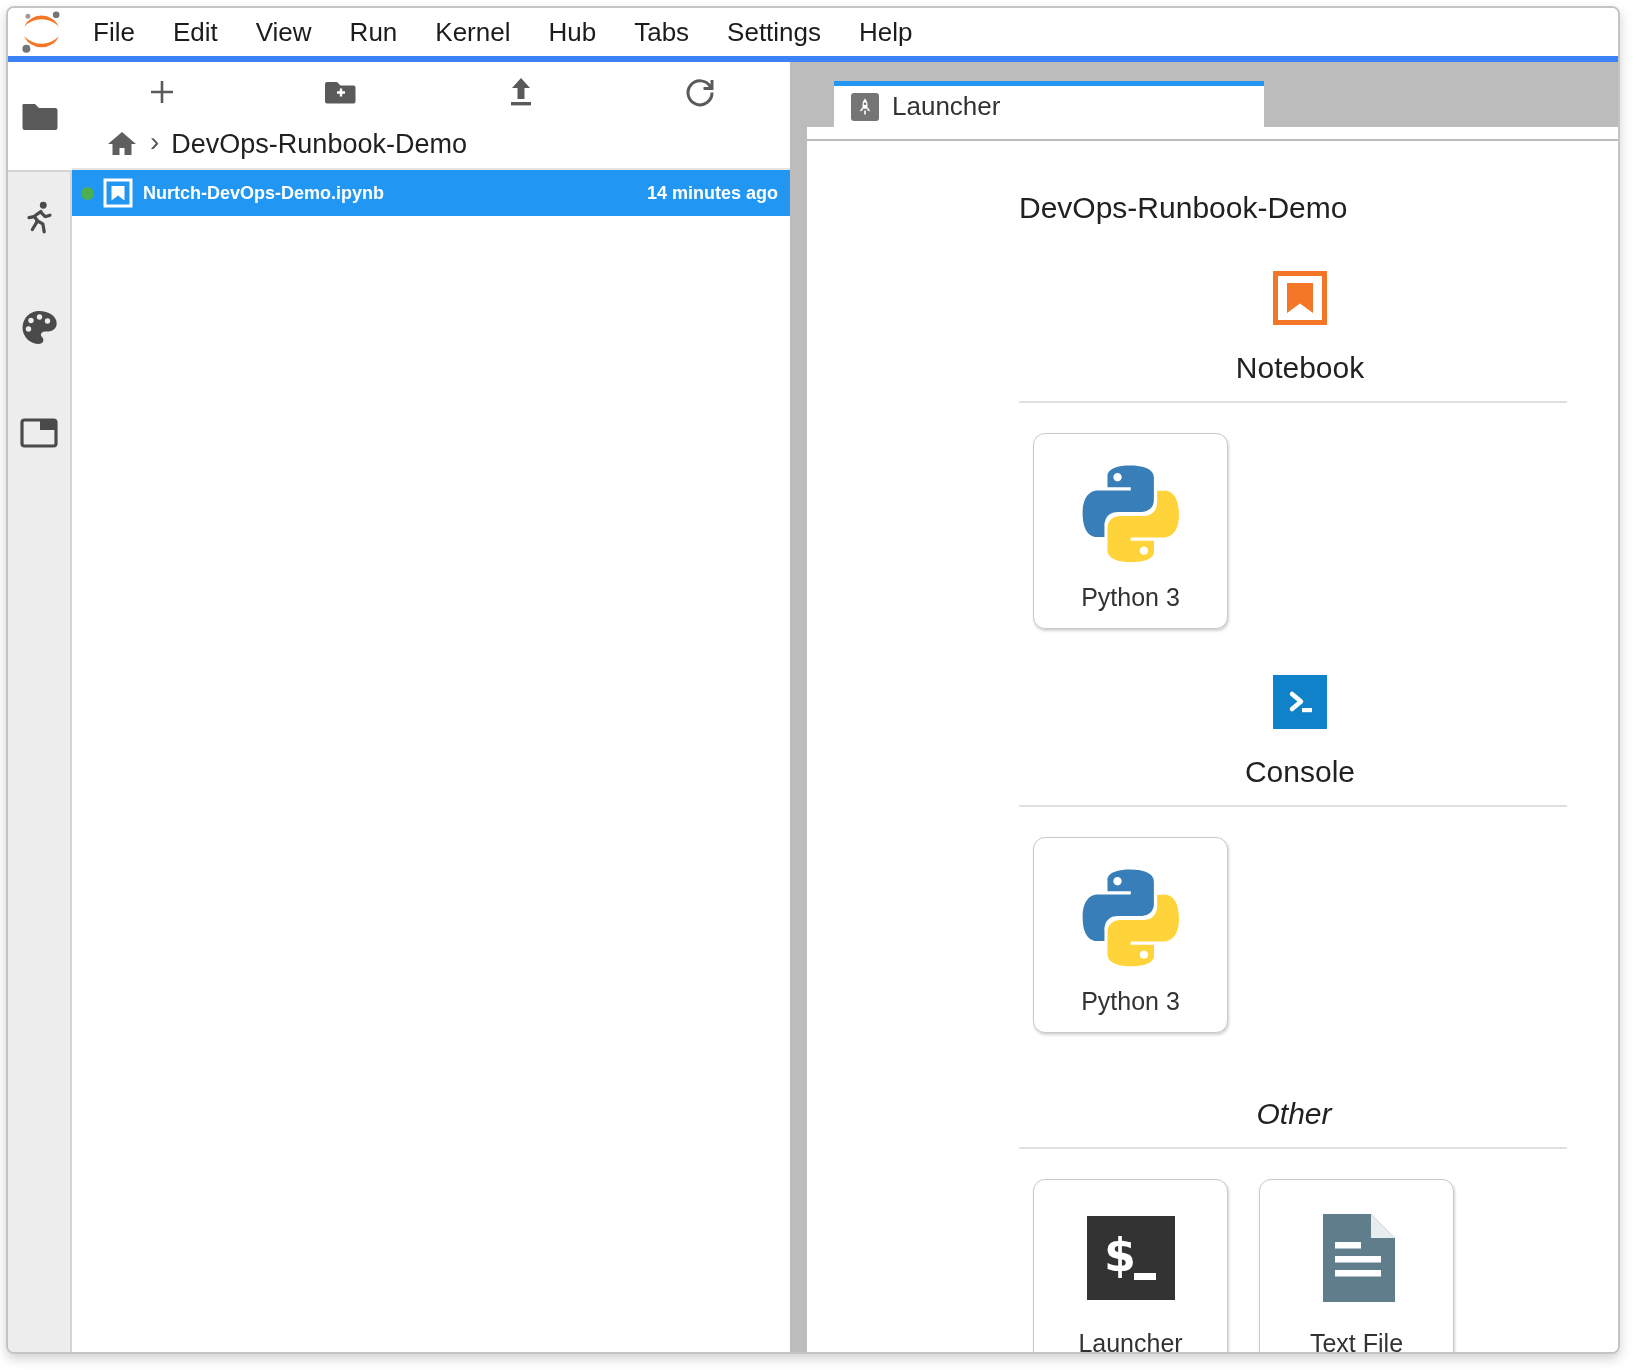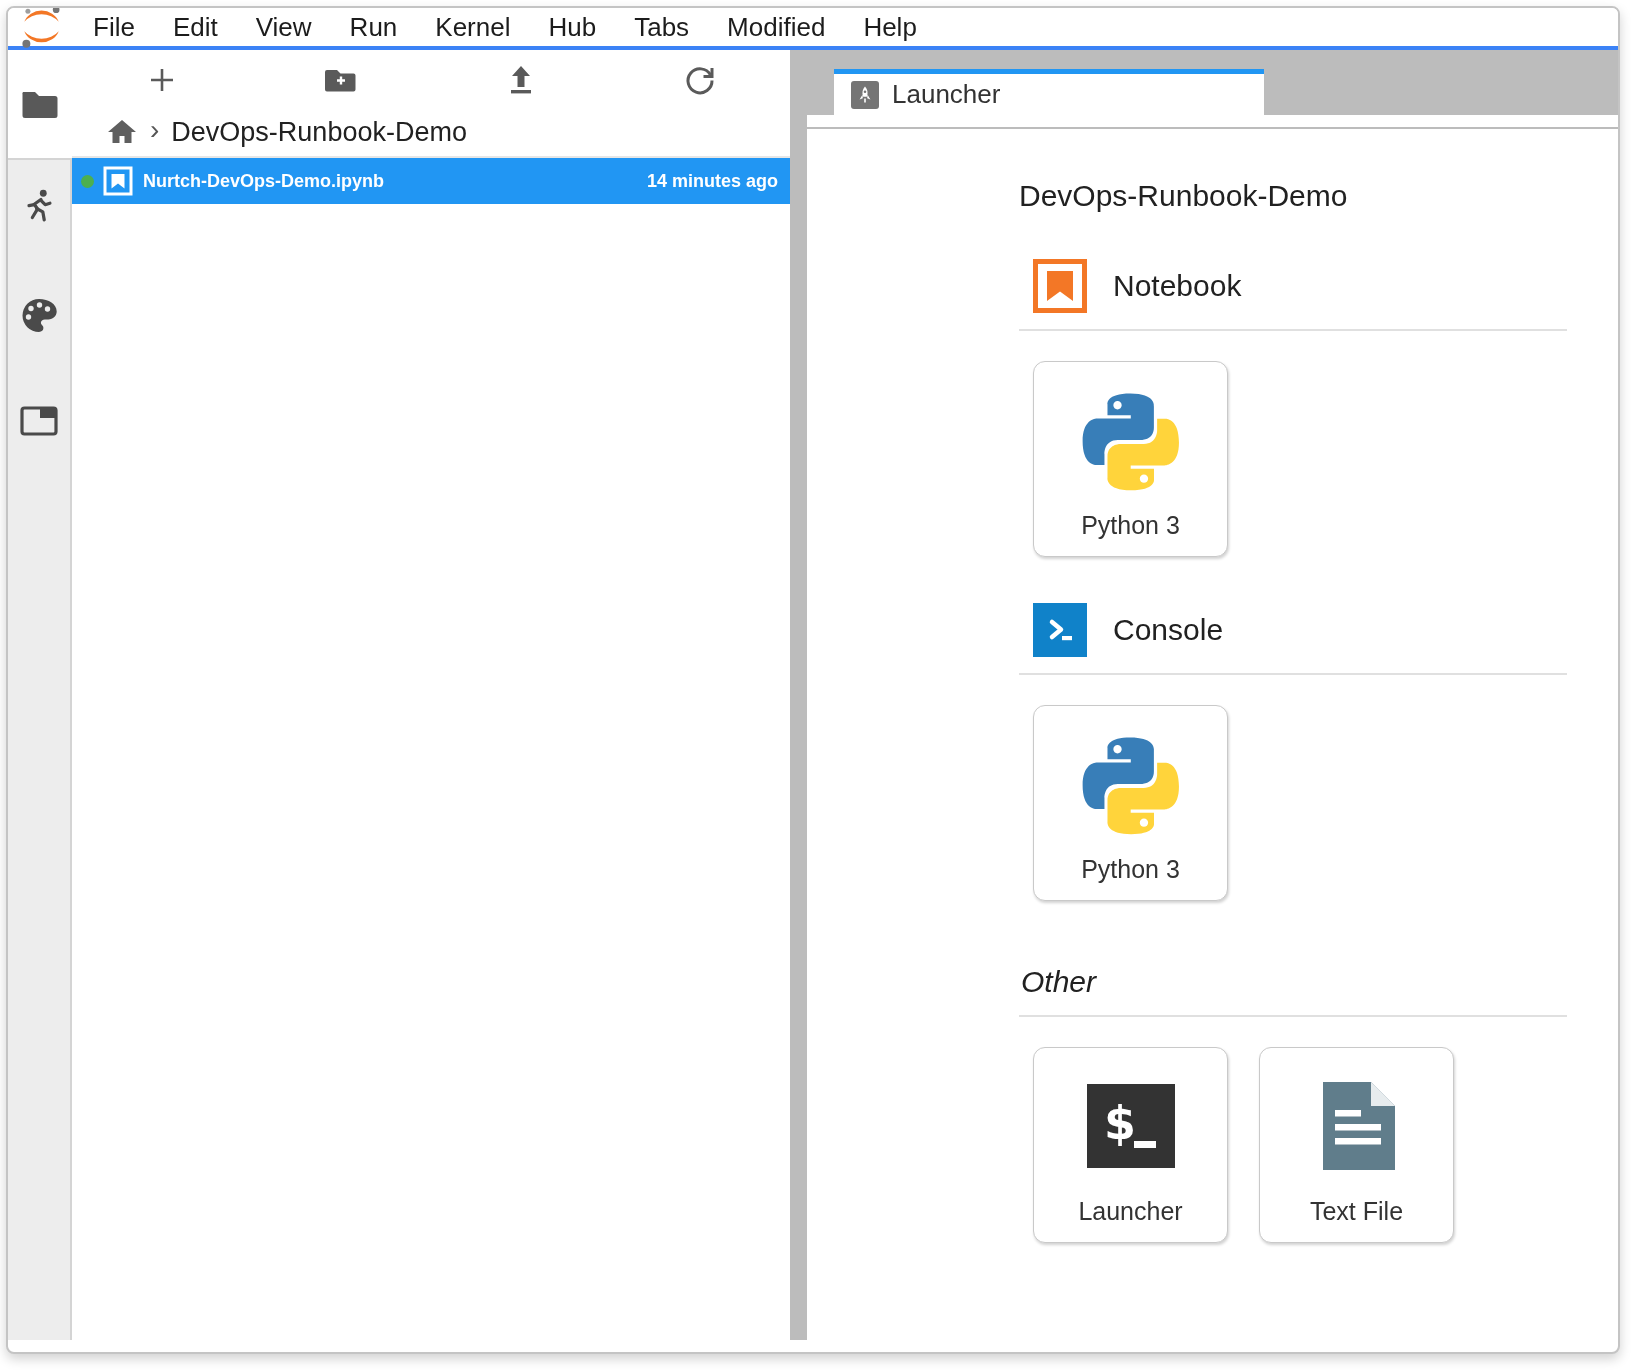--- a/index.html
+++ b/index.html
@@ -3,22 +3,22 @@
 <meta charset="utf-8">
 <style>
   * { box-sizing: border-box; margin: 0; padding: 0; }
   html,body { width:1636px; height:1370px; background:#fff;
     font-family:"Liberation Sans","DejaVu Sans",sans-serif; color:#212121; }
   .window{ position:absolute; left:6px; top:6px; width:1614px; height:1348px;
     background:#fff; border:2px solid #c4c4c4; border-radius:8px; overflow:hidden;
     box-shadow:0 5px 12px rgba(0,0,0,.18); }
 
   
-  .menubar{ height:42px; display:flex; align-items:center;
-    border-bottom:4px solid #3b82f6; background:#fff; }
+  .menubar{ height:54px; display:flex; align-items:center;
+    border-bottom:6px solid #3b82f6; background:#fff; }
   .logo{ width:66px; display:flex; justify-content:center; align-items:center; }
   .menu-items{ display:flex; align-items:center; }
   .menu-item{ font-size:26px; color:#1c1c1c; padding:0 19px; cursor:default; }
 
   
   .body{ display:flex; height:calc(100% - 54px); }
 
   .sidebar{ width:64px; flex:0 0 64px; display:flex; flex-direction:column; }
   .side-tab-files{ height:108px; background:#fff; display:flex;
     align-items:center; justify-content:center; }
@@ -52,21 +52,21 @@
   .tab{ width:430px; margin-left:27px; background:#fff; border-top:5px solid #2196f3;
     display:flex; align-items:center; padding-left:17px; gap:13px; cursor:pointer; }
   .tab-label{ font-size:26px; color:#333; }
   .tab-icon{ width:28px; height:28px; background:#757575; border-radius:3px;
     display:flex; align-items:center; justify-content:center; }
   .tabbar-gap{ height:14px; background:#fff; border-bottom:2px solid #bcbcbc; }
 
   .launcher{ flex:1; overflow:hidden; padding:50px 0 0 212px; }
   .launcher-title{ font-size:30px; color:#212121; }
   .section{ width:548px; }
-  .section-header{ display:flex; align-items:center; gap:26px; margin-top:46px; margin-left:14px; }
+  .section-header{ display:flex; align-items:center; gap:26px; margin-top:46px; margin-left:14px;flex-direction:column; }
   .section-header.no-icon{ margin-left:2px; margin-top:64px;font-style:italic; }
   .section-label{ font-size:30px; color:#212121; }
   .section hr{ border:none; border-top:2px solid #e0e0e0; margin-top:16px; }
   .cards{ display:flex; gap:31px; margin-top:30px; margin-left:14px; }
   .card{ width:195px; height:196px; background:#fff; border:1px solid #c9c9c9; border-radius:12px;
     box-shadow:1px 2px 3px rgba(0,0,0,.18); display:flex; flex-direction:column;
     align-items:center; justify-content:space-between; padding:22px 0 16px; cursor:pointer; }
   .card-label{ font-size:25px; color:#333; }
 
   .nb-icon{ width:54px; height:54px; border:5px solid #f37726; background:#fff;
@@ -92,21 +92,21 @@
       </svg>
     </div>
     <div class="menu-items">
       <span class="menu-item">File</span>
       <span class="menu-item">Edit</span>
       <span class="menu-item">View</span>
       <span class="menu-item">Run</span>
       <span class="menu-item">Kernel</span>
       <span class="menu-item">Hub</span>
       <span class="menu-item">Tabs</span>
-      <span class="menu-item">Modified</span>
+      <span class="menu-item">Settings</span>
       <span class="menu-item">Help</span>
     </div>
   </div>
 
   <div class="body">
 
     <div class="sidebar">
       <div class="side-tab-files">
         <svg width="38" height="32" viewBox="0 0 38 32">
           <path d="M2 4 h12 l4 4 h16 a2.5 2.5 0 0 1 2.5 2.5 v17 a2.5 2.5 0 0 1 -2.5 2.5 h-30 a2.5 2.5 0 0 1 -2.5-2.5 v-21 A2.5 2.5 0 0 1 2 4 Z" fill="#595959"></path>

